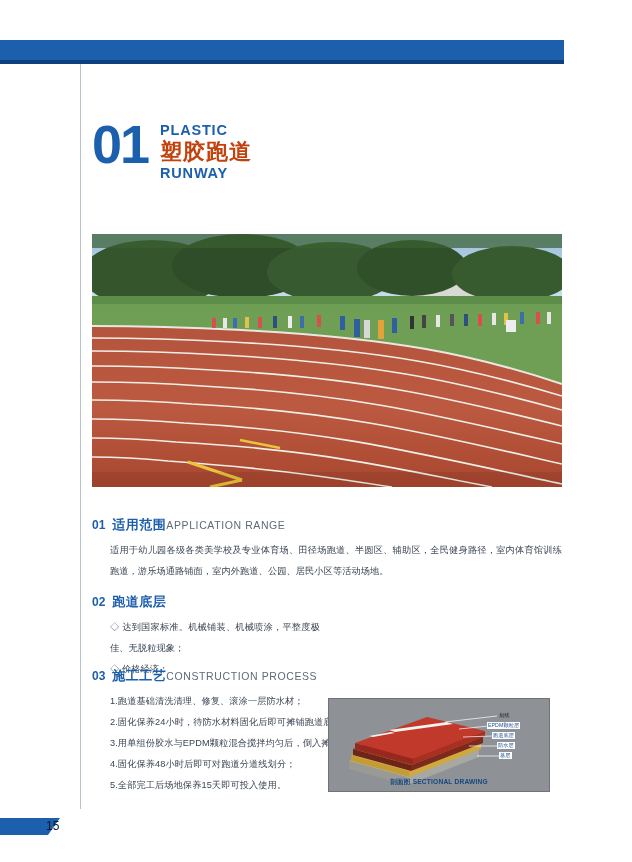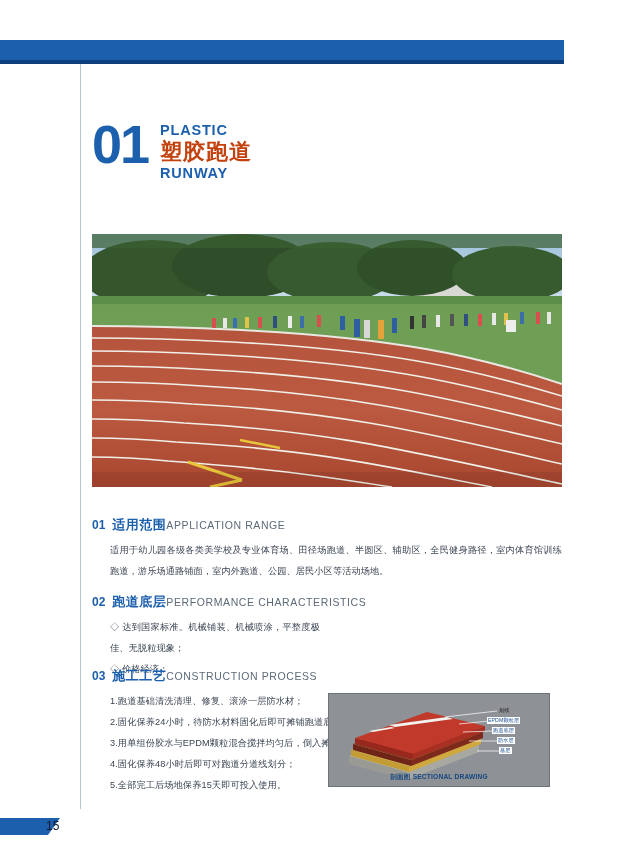--- a/index.html
+++ b/index.html
@@ -156,20 +156,21 @@
     display: flex;
     padding-left: 18px;
     gap: 18px;
   }
   .two-col .col { width: 210px; }
   .sec3 { top: 667px; }
   .sec3-body {
     display: flex;
     padding-left: 18px;
     gap: 18px;
+    align-items: center;
   }
   .sec3-body .col-left { width: 200px; }
   .sec3-body .col-left div { white-space: nowrap; }
   
   .diagram {
     position: relative;
     width: 220px;
     height: 92px;
     background: #8e9196;
     border: 1px solid #6f7378;
@@ -335,21 +336,20 @@
       <span class="sec-cn">适用范围</span>
       <span class="sec-en">APPLICATION RANGE</span>
     </div>
     <div class="body-txt">适用于幼儿园各级各类美学校及专业体育场、田径场跑道、半圆区、辅助区，全民健身路径，室内体育馆训练跑道，游乐场通路铺面，室内外跑道、公园、居民小区等活动场地。</div>
   </div>
 
   <div class="section sec2">
     <div class="sec-head">
       <span class="sec-num">02</span>
       <span class="sec-cn">跑道底层</span>
-      <span class="sec-en">PERFORMANCE CHARACTERISTICS</span>
     </div>
     <div class="two-col">
       <div class="col">
         <div class="body-txt">◇ 达到国家标准。机械铺装、机械喷涂，平整度极佳、无脱粒现象；</div>
         <div class="body-txt">◇ 价格经济；</div>
       </div>
     </div>
   </div>
 
   <div class="section sec3">

